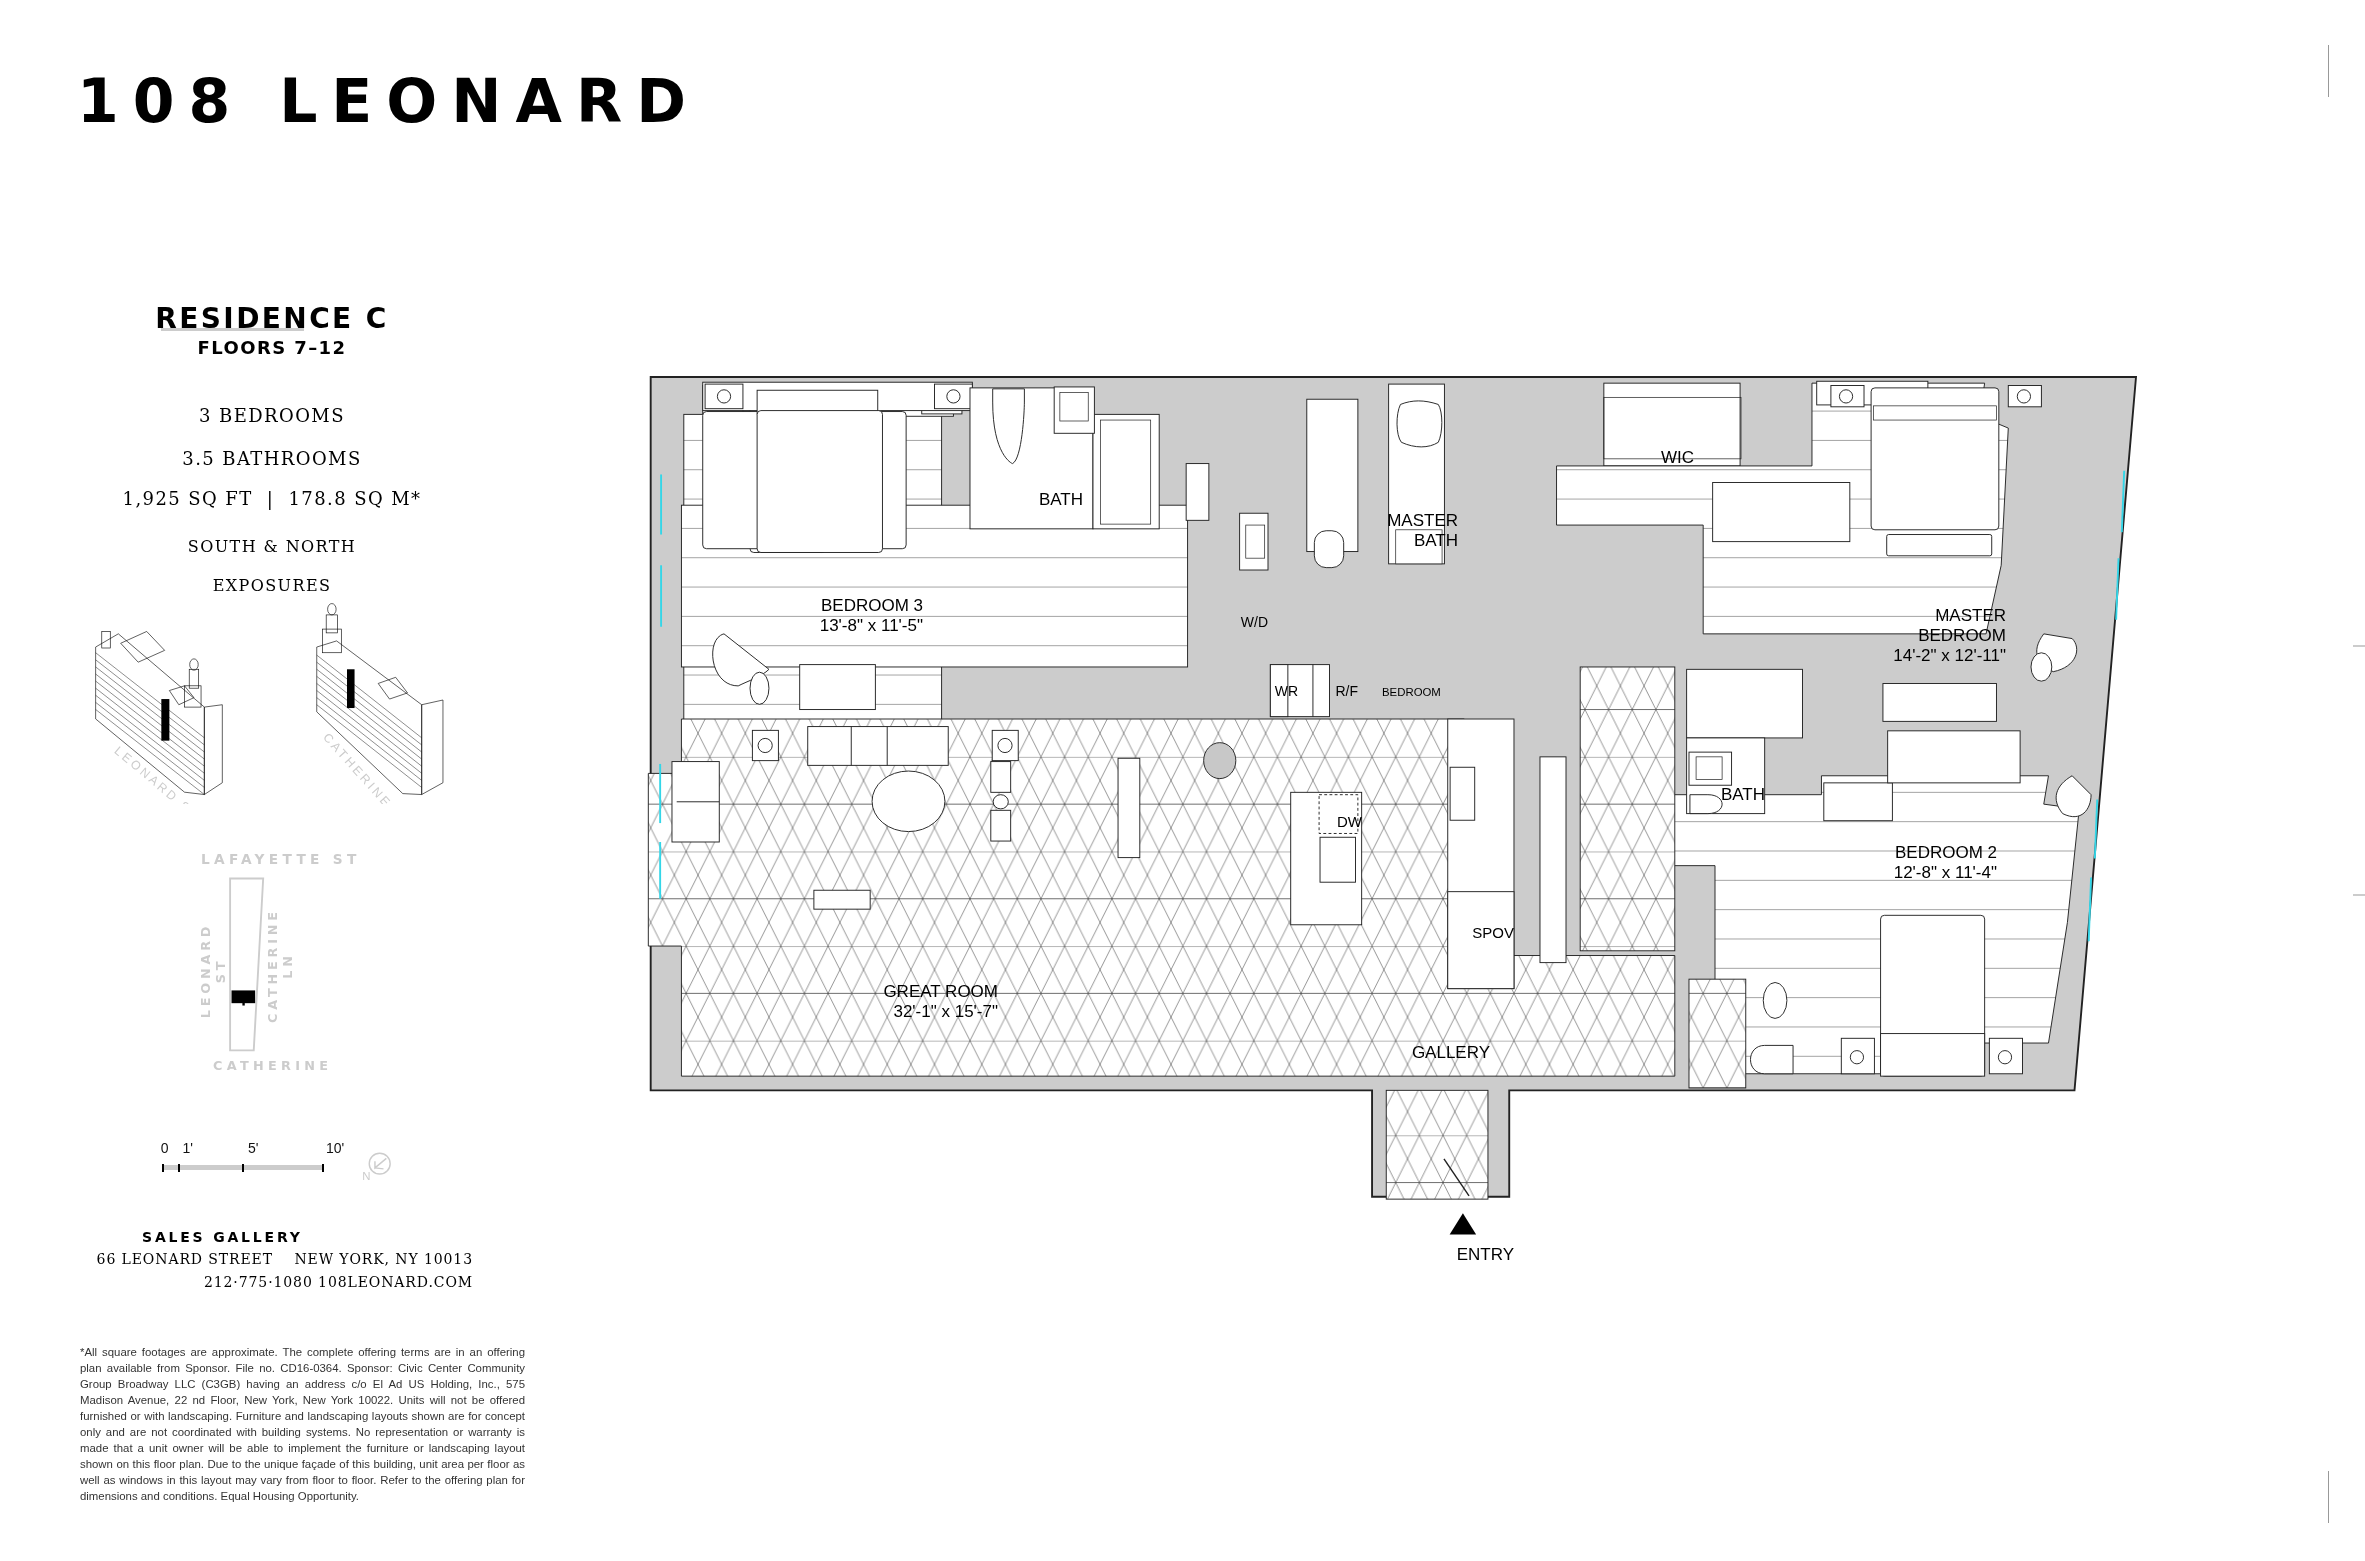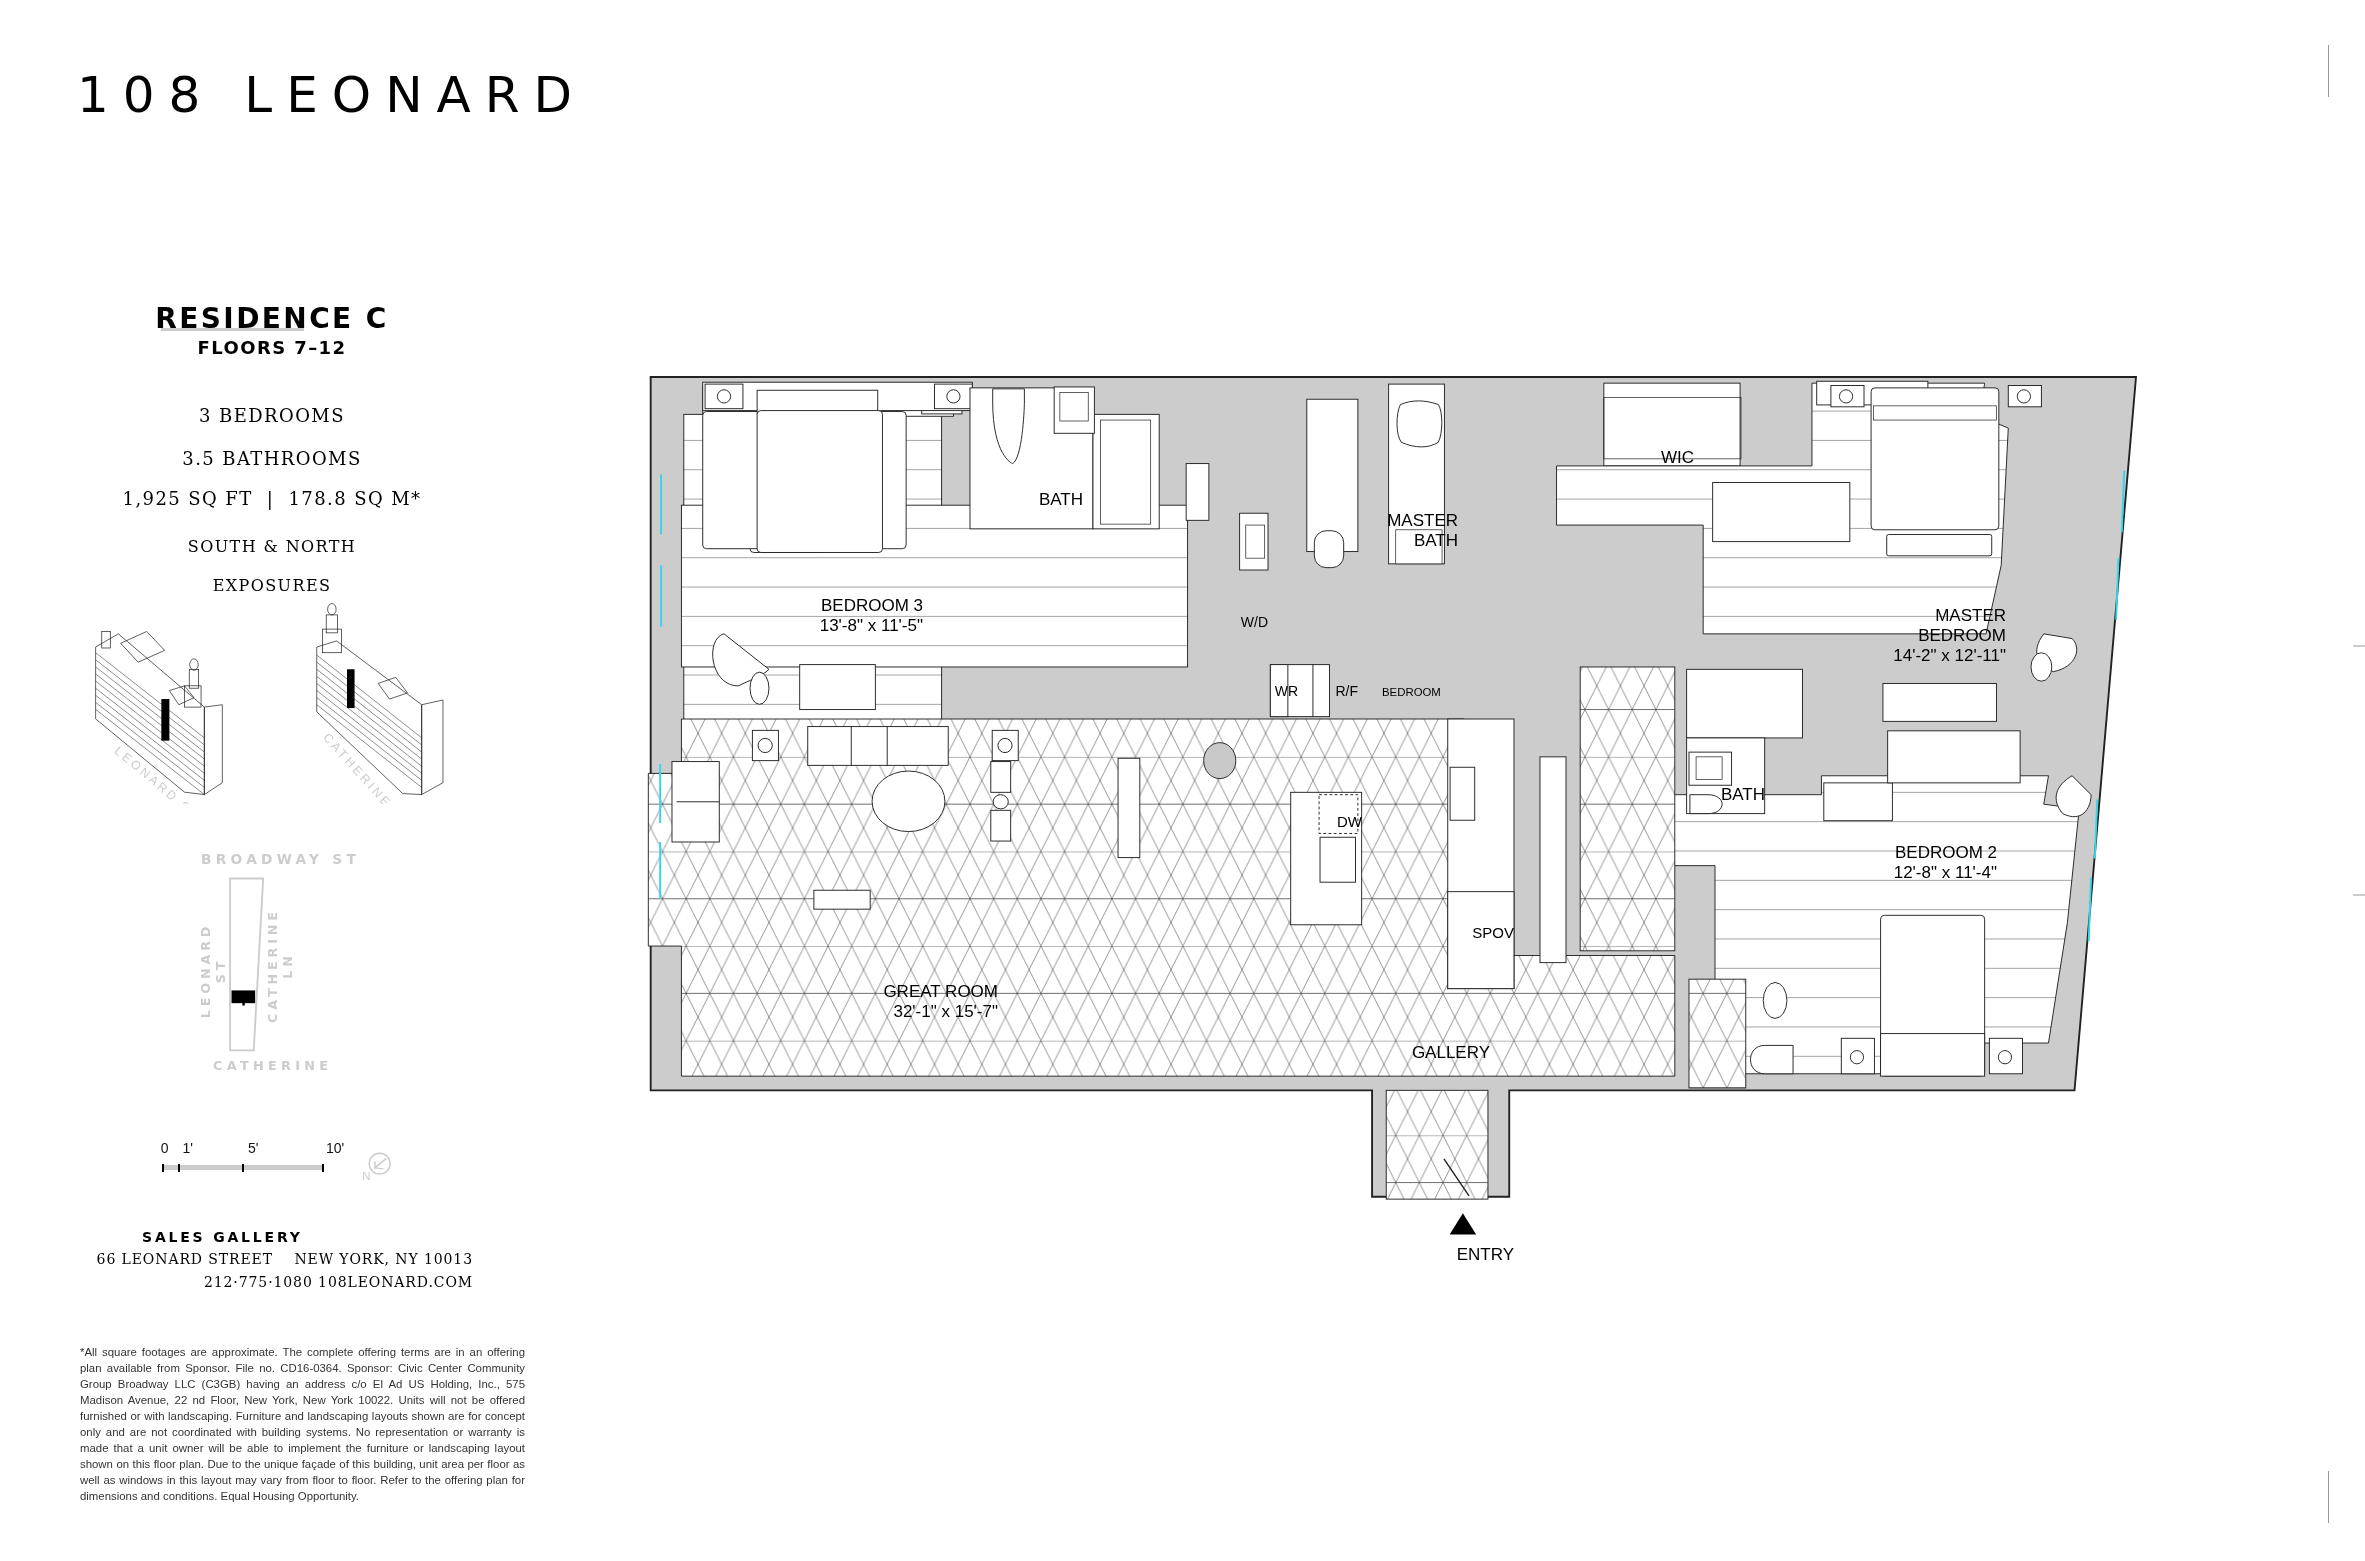--- a/index.html
+++ b/index.html
@@ -1,18 +1,18 @@
 <!DOCTYPE html>
 <html style="font-size:7.6px"><head>
 <meta charset="utf-8">
 <style>
   html,body{margin:0;padding:0;background:#ffffff;}
   body{width:2413px;height:1561px;position:relative;overflow:hidden;font-family:"Liberation Sans","DejaVu Sans",sans-serif;color:#000;}
   .abs{position:absolute;}
-  .brand{left:77px;top:66px;font-size:50px;font-weight:400;letter-spacing:14px;font-family:"DejaVu Sans","Liberation Sans",sans-serif;}
+  .brand{left:77px;top:66px;font-size:60px;font-weight:700;letter-spacing:14px;font-family:"DejaVu Sans","Liberation Sans",sans-serif;}
   .res-title{left:142px;top:302px;width:260px;text-align:center;font-size:28px;font-weight:700;letter-spacing:2.4px;font-family:"DejaVu Sans",sans-serif;}
   .res-rule{left:161px;top:328px;width:143px;height:2.8px;background:#cccccc;}
   .res-floors{left:142px;top:337px;width:260px;text-align:center;font-size:18px;font-weight:700;letter-spacing:1.4px;font-family:"DejaVu Sans",sans-serif;}
   .stat{left:109px;width:326px;text-align:center;font-family:"DejaVu Serif","Liberation Serif",serif;font-size:18px;letter-spacing:1.4px;}
   .scale-label{font-family:"Liberation Sans",sans-serif;font-size:14px;color:#111;}
   .sales-title{left:142px;top:1229px;width:260px;text-align:left;font-family:"DejaVu Sans",sans-serif;font-weight:700;font-size:14px;letter-spacing:2.8px;}
   .sales-line{left:71px;width:402px;text-align:right;font-family:"DejaVu Serif",serif;font-size:14px;letter-spacing:0.9px;}
   .disclaimer{left:80px;top:1344px;width:445px;font-family:"Liberation Sans",sans-serif;font-size:11.4px;line-height:16px;color:#333;text-align:justify;}
   .side-rail{left:2347px;top:397px;width:57px;height:757px;}
   .side-text{position:absolute;left:0;width:57px;writing-mode:vertical-rl;font-family:"DejaVu Sans",sans-serif;font-weight:700;font-size:22px;letter-spacing:4.7px;display:flex;align-items:center;justify-content:center;}
@@ -82,21 +82,21 @@
         <line x1="18" y1="200" x2="240" y2="375"></line>
       <line x1="18" y1="215" x2="240" y2="390"></line>
         <line x1="18" y1="230" x2="240" y2="405"></line>
     </g>
     <rect x="82" y="155" width="16" height="82" fill="#000"></rect>
     <text x="30" y="300" fill="#cccccc" font-size="26" letter-spacing="6" transform="rotate(48 30 300)">CATHERINE LN</text>
   </svg>
 </div>
 
 <div class="abs" style="left:189px;top:847px;width:189px;height:284px">
-  <div class="abs" style="left:12px;top:3.8px;font-size:13.7px;font-weight:700;letter-spacing:4.3px;color:#cccccc;font-family:'DejaVu Sans',sans-serif">BROADWAY ST</div>
+  <div class="abs" style="left:12px;top:3.8px;font-size:13.7px;font-weight:700;letter-spacing:4.3px;color:#cccccc;font-family:'DejaVu Sans',sans-serif">LAFAYETTE ST</div>
   <svg class="abs" style="left:0;top:0" width="189" height="284" viewBox="0 0 400 600">
     <polygon points="87,66 157,66 137,430 87,430" fill="none" stroke="#cccccc" stroke-width="4"></polygon>
     <rect x="90" y="303" width="50" height="27" fill="#000"></rect>
     <rect x="113" y="325" width="5" height="10" fill="#000"></rect>
   </svg>
   <div class="abs" style="left:-43px;top:114px;width:123px;height:19px;transform:rotate(-90deg);transform-origin:center;font-size:12.8px;font-weight:700;letter-spacing:3.8px;color:#cccccc;font-family:'DejaVu Sans',sans-serif;text-align:center">LEONARD ST</div>
   <div class="abs" style="left:14px;top:109px;width:142px;height:19px;transform:rotate(-90deg);transform-origin:center;font-size:12.8px;font-weight:700;letter-spacing:3.8px;color:#cccccc;font-family:'DejaVu Sans',sans-serif;text-align:center">CATHERINE LN</div>
   <div class="abs" style="left:24px;top:211px;font-size:12.8px;font-weight:700;letter-spacing:4.3px;color:#cccccc;font-family:'DejaVu Sans',sans-serif">CATHERINE</div>
 </div>
 

